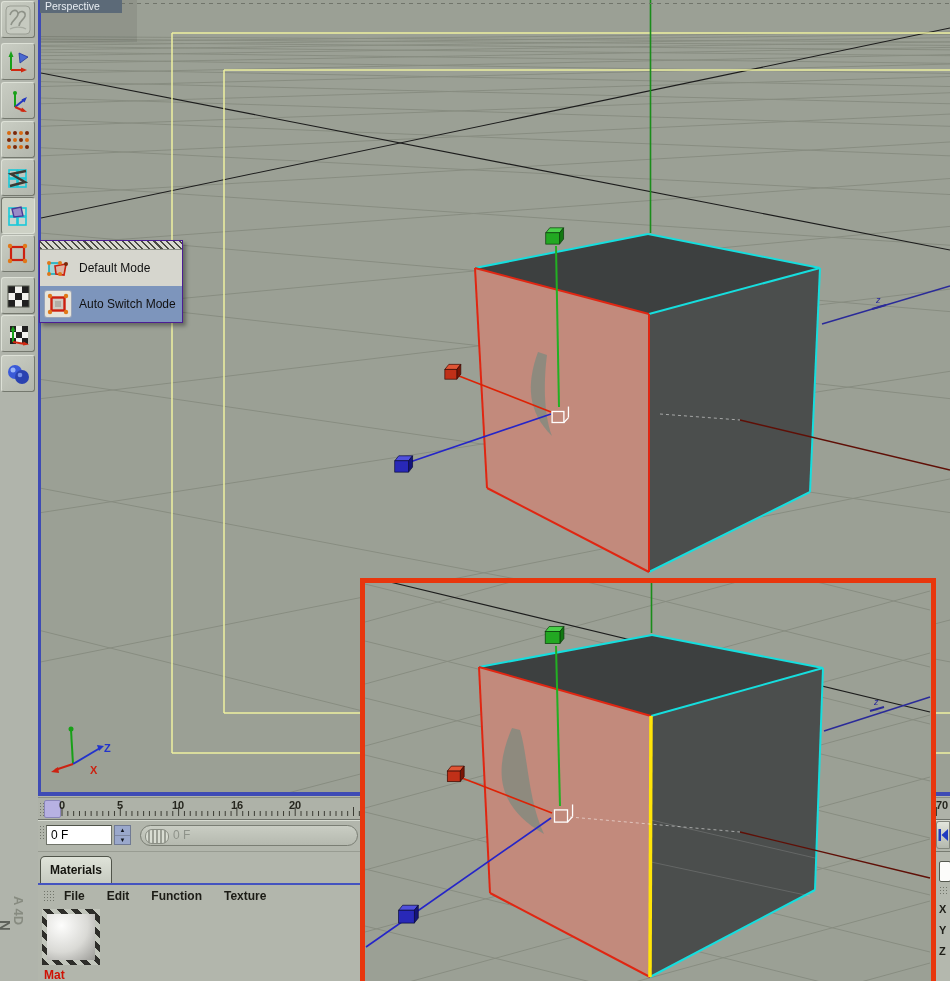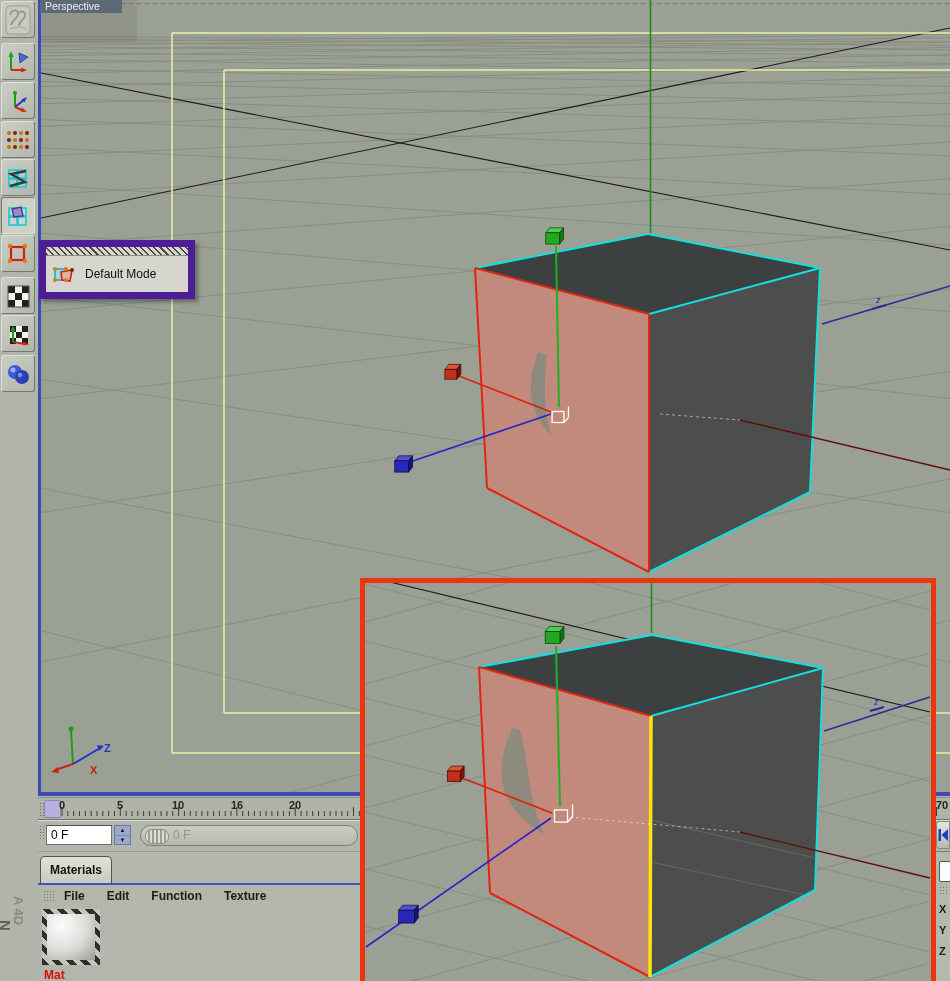--- a/index.html
+++ b/index.html
@@ -20,21 +20,21 @@
   #viewport{left:38px;top:0;width:909px;height:792px;background:#9ba095;
             border-left:3px solid #3e4bb5;border-bottom:4px solid #3e4bb5;z-index:1;}
   #vp-dash{left:41px;top:3px;width:909px;height:1px;z-index:3;
            background:repeating-linear-gradient(to right,#70746a 0 4px,transparent 4px 8px);}
   #vp-corner{left:41px;top:0;width:96px;height:42px;background:rgba(0,0,0,0.07);z-index:2;}
   #vp-label{left:40px;top:0;width:82px;height:13px;background:#5c6a78;color:#e9eef3;
             font-size:10.5px;line-height:13px;padding-left:5px;z-index:5;box-sizing:border-box;}
   #scene-main{position:absolute;left:0;top:0;}
   
   #mode-menu{left:39px;top:240px;width:142px;background:#d6d6ce;z-index:40;
-             border:7px solid #4c1d95;box-shadow:3px 3px 4px rgba(0,0,0,0.35);}
+             border:1px solid #4c1d95;box-shadow:3px 3px 4px rgba(0,0,0,0.35);}
   #mode-menu .hatch{height:8px;background:repeating-linear-gradient(45deg,#4a4a44 0 1.5px,#d8d8d0 1.5px 4.5px);
              border-bottom:1px solid #8a8e84;}
   .menu-item{height:36px;display:flex;align-items:center;gap:8px;padding-left:5px;}
   .menu-item.selected{background:#7d95bc;}
   .menu-item .mi-icon{width:26px;height:26px;display:flex;align-items:center;justify-content:center;}
   .menu-item.selected .mi-icon{background:#e6e4da;border-radius:2px;box-shadow:0 0 0 1px #9aa4b8;}
   .menu-item .mi-label{font-size:12px;color:#101010;}
   
   #ruler{left:38px;top:797px;width:912px;height:23px;background:#aeb2a8;z-index:10;
          border-top:1px solid #8b8f84;border-bottom:1px solid #6e726a;box-sizing:border-box;}
@@ -366,20 +366,35 @@
           <g fill="#e07818">
             <circle cx="3" cy="7" r="2"></circle>
             <circle cx="14" cy="7" r="2"></circle>
             <circle cx="3" cy="18" r="2"></circle>
             <circle cx="14" cy="18" r="2"></circle>
           </g>
           <circle cx="20" cy="8" r="2" fill="#7a2808"></circle>
         </svg>
       </span>
       <span class="mi-label">Default Mode</span>
+    </div>
+    <div class="menu-item selected">
+      <span class="mi-icon">
+        <svg width="24" height="24" viewBox="0 0 24 24">
+          <rect x="5.5" y="5.5" width="13" height="13" fill="#cfcbc3" stroke="#cc2010" stroke-width="2.4"></rect>
+          <rect x="9" y="9" width="6" height="6" fill="#b2aea6"></rect>
+          <g fill="#e07818">
+            <circle cx="4" cy="4" r="2.2"></circle>
+            <circle cx="20" cy="4" r="2.2"></circle>
+            <circle cx="4" cy="20" r="2.2"></circle>
+            <circle cx="20" cy="20" r="2.2"></circle>
+          </g>
+        </svg>
+      </span>
+      <span class="mi-label">Auto Switch Mode</span>
     </div>
   </div>
 
 <div class="abs" id="ruler">
   <div class="grip"></div>
   <div id="playhead"></div>
   <svg id="ruler-ticks" width="912" height="21" style="position:absolute;left:0;top:0;">
       <line x1="24" y1="9" x2="24" y2="18" stroke="#3c3c34" stroke-width="1"></line>
       <line x1="29.83" y1="13" x2="29.83" y2="18" stroke="#3c3c34" stroke-width="1"></line>
       <line x1="35.66" y1="13" x2="35.66" y2="18" stroke="#3c3c34" stroke-width="1"></line>

